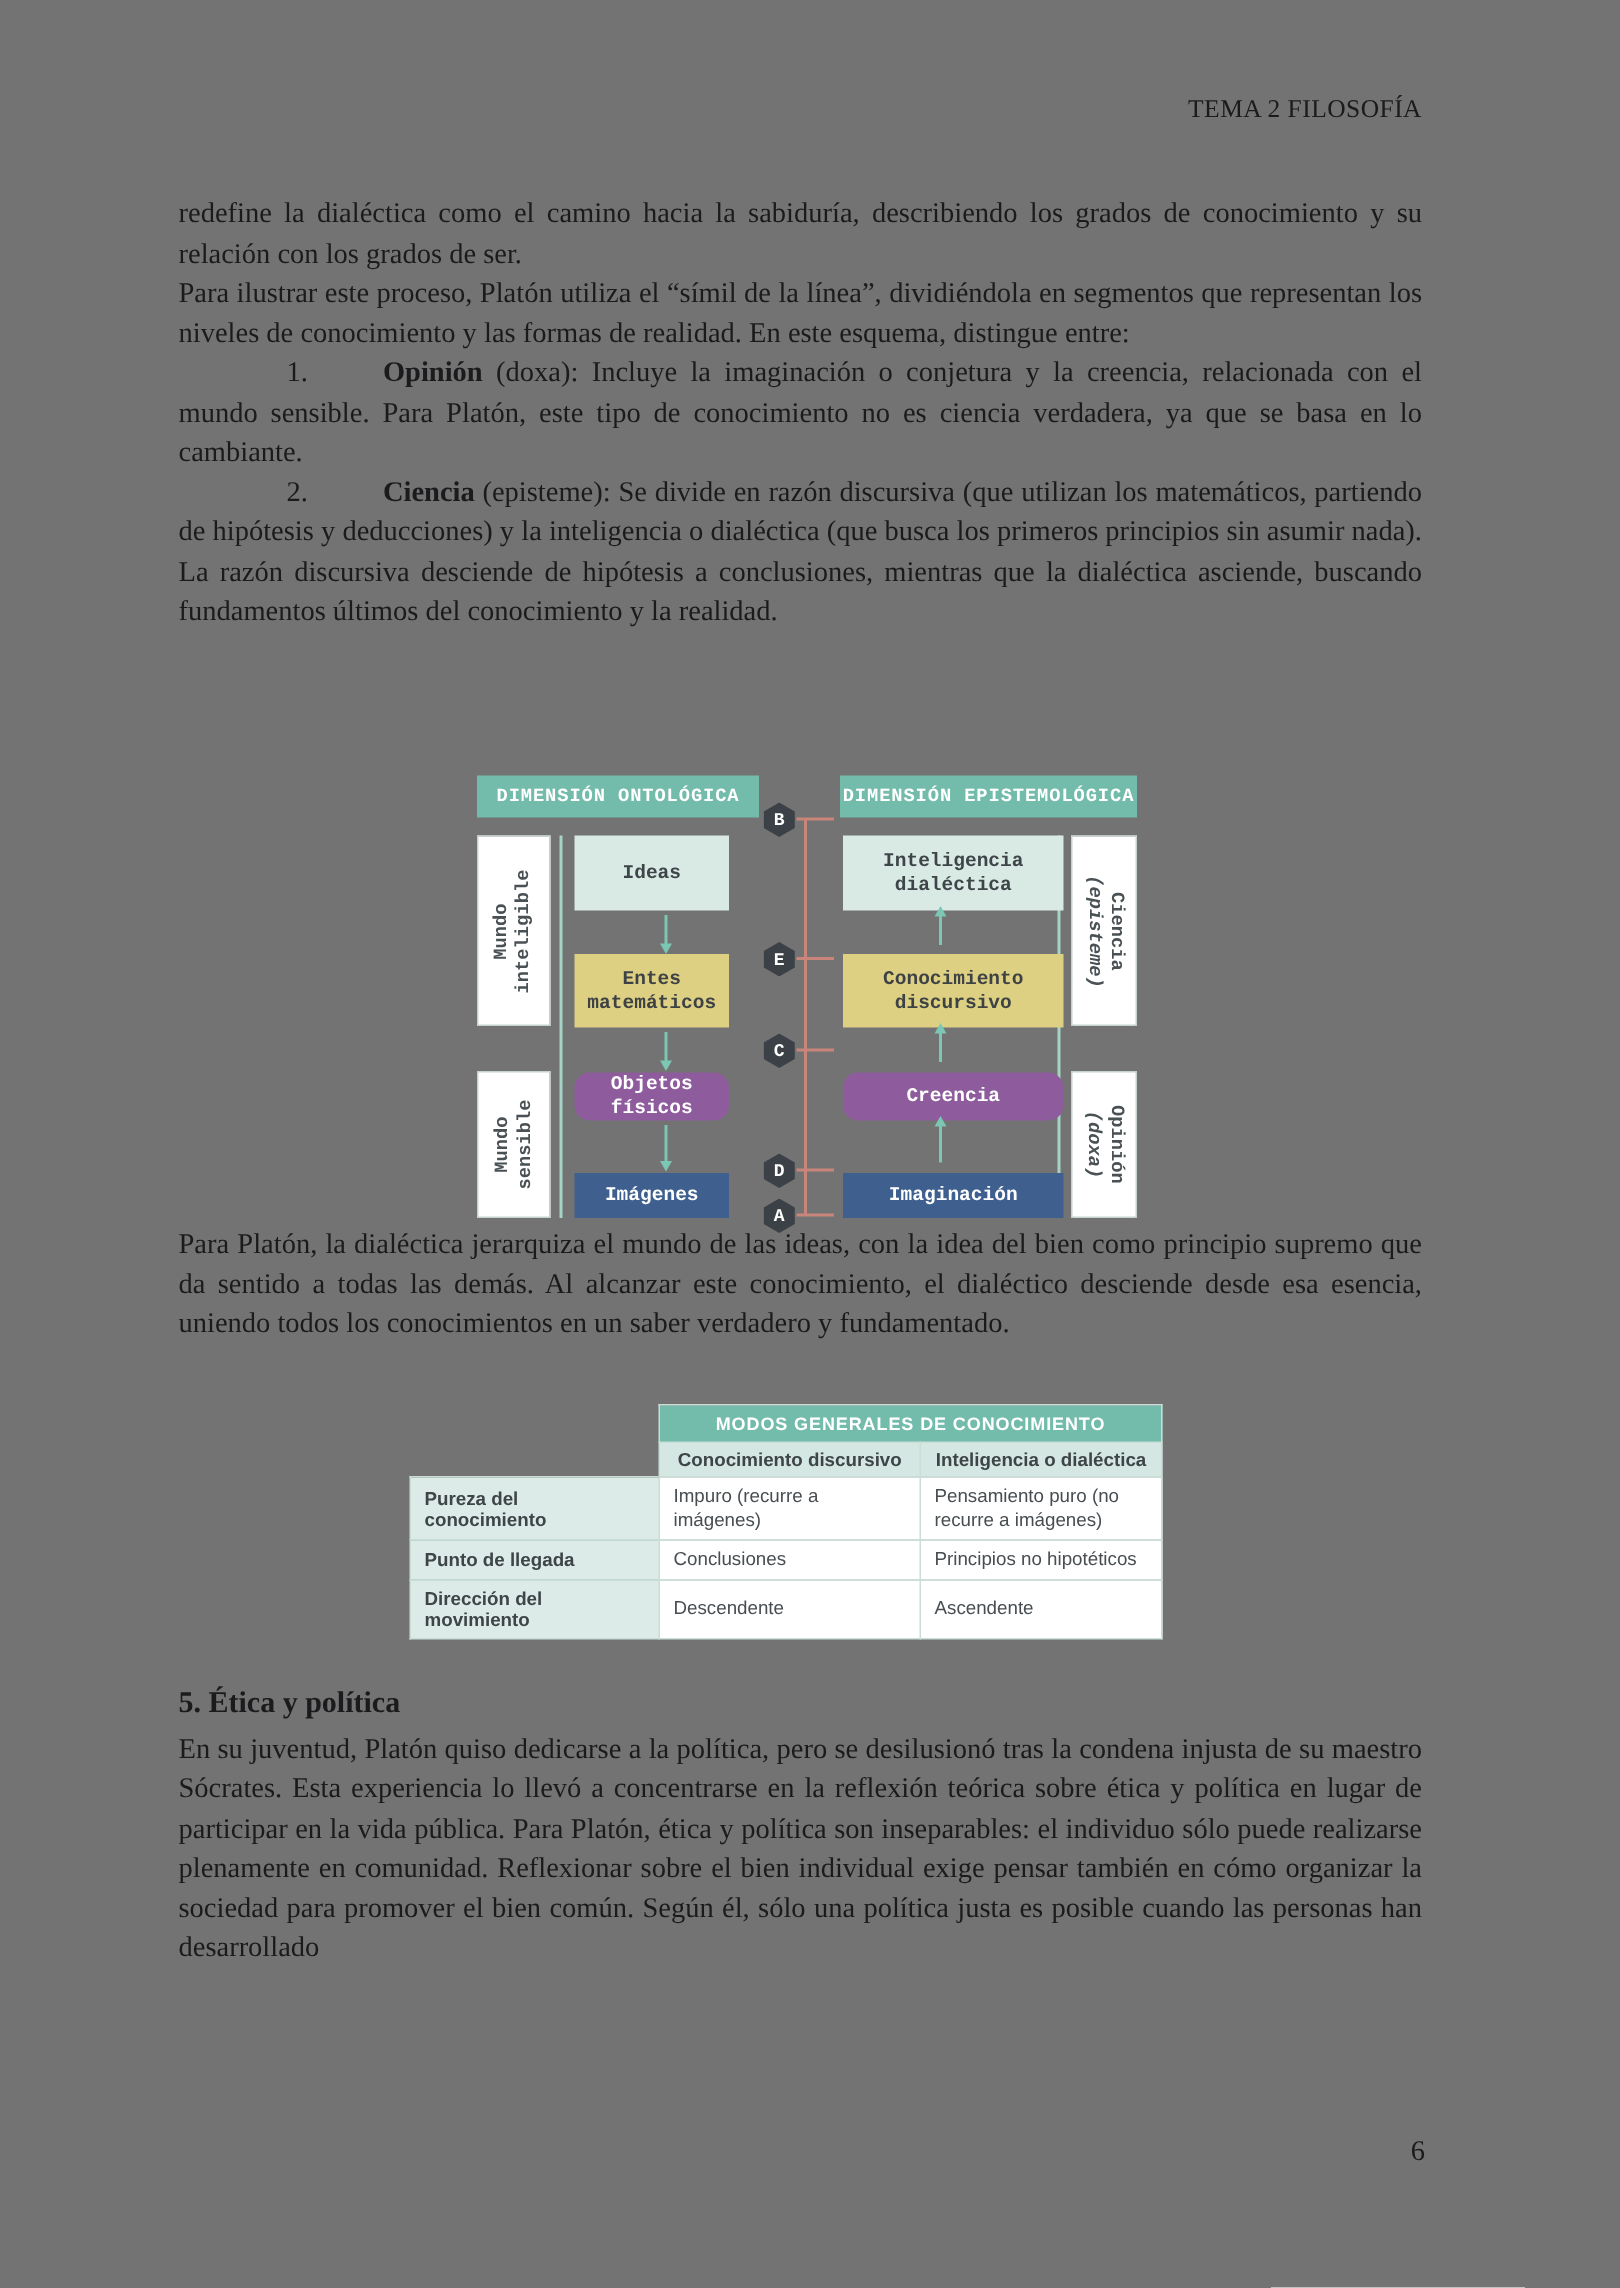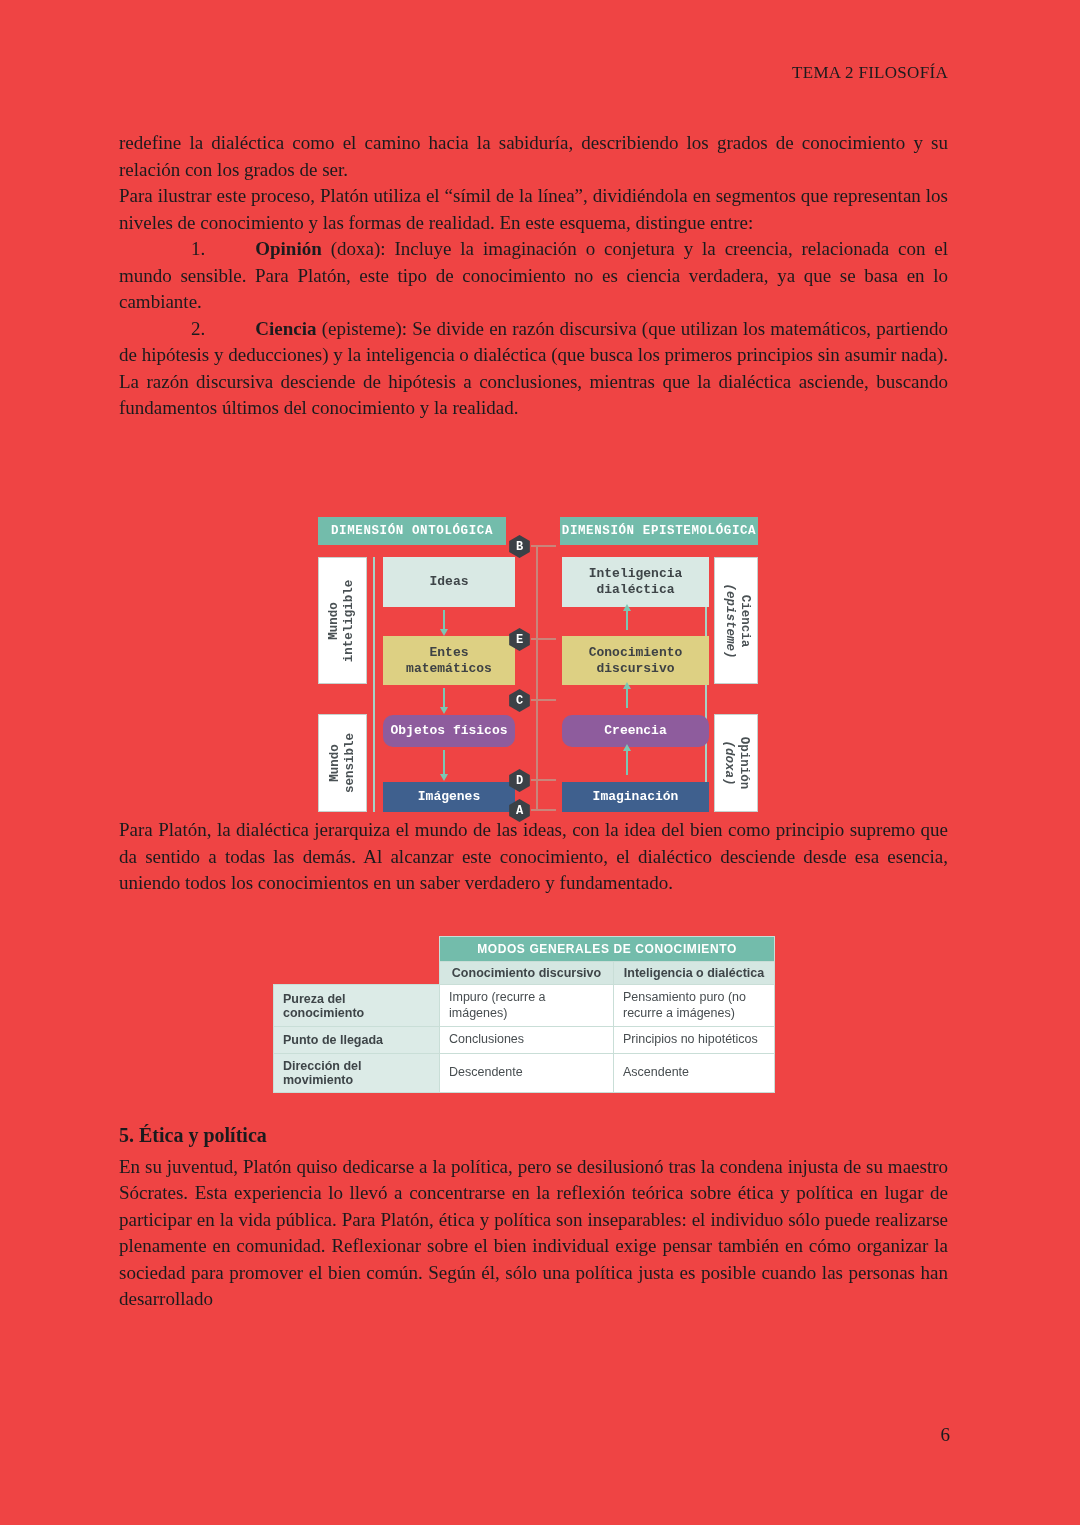--- a/index.html
+++ b/index.html
@@ -1,21 +1,21 @@
 <!DOCTYPE html>
 <html><head>
 <meta charset="utf-8">
 <style>
   * { margin: 0; padding: 0; box-sizing: border-box; }
   html, body { background: #ffffff; }
   .page {
     position: relative;
     width: 1080px;
     height: 1525px;
-    background: #ef4444;
+    background: #737373;
     font-family: "Liberation Serif", serif;
     color: #1b1b1d;
     overflow: hidden;
   }
   .running-head {
     position: absolute;
     top: 63px;
     right: 132px;
     font-size: 17px;
     letter-spacing: 0.3px;
@@ -83,21 +83,21 @@
   .paren-italic { font-style: italic; }
   .dg-vline { width: 2px; background: #a6d3c6; }
   .dg-box {
     display: flex; align-items: center; justify-content: center;
     text-align: center; font-weight: bold; font-size: 13px; line-height: 16px;
   }
   .box-mint   { background: #d9e9e4; color: #3e4548; }
   .box-khaki  { background: #ddd083; color: #3e4245; }
   .box-purple { background: #8e5c9d; color: #ffffff; }
   .box-blue   { background: #3f608e; color: #ffffff; }
-  .col-left  { left: 65px;  width: 132px; }
+  .col-left  { left: 65px;  width: 103px; }
   .col-right { left: 244px; width: 147px; }
   .row1 { top: 40px;  height: 50px; }
   .row2 { top: 119px; height: 49px; }
   .row3 { top: 198px; height: 32px; border-radius: 10px; }
   .row4 { top: 265px; height: 30px; }
   .dg-centerline {
     left: 218px; top: 29px; width: 2px; height: 264px;
     background: #c9857a;
   }
   .dg-tick { height: 2px; width: 25px; left: 213px; background: #c9857a; }

